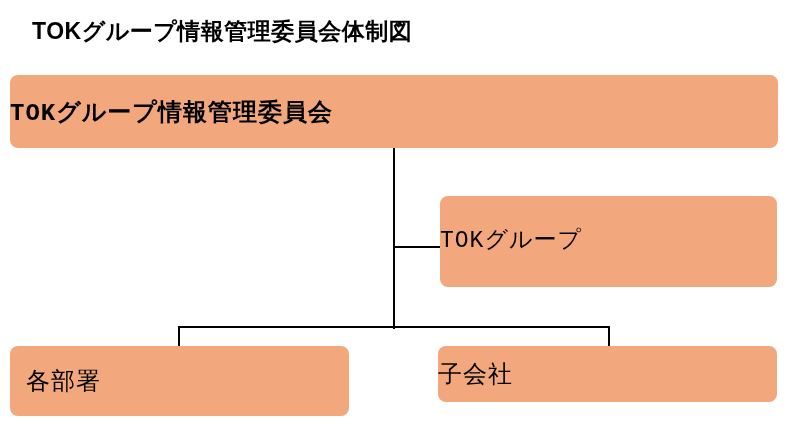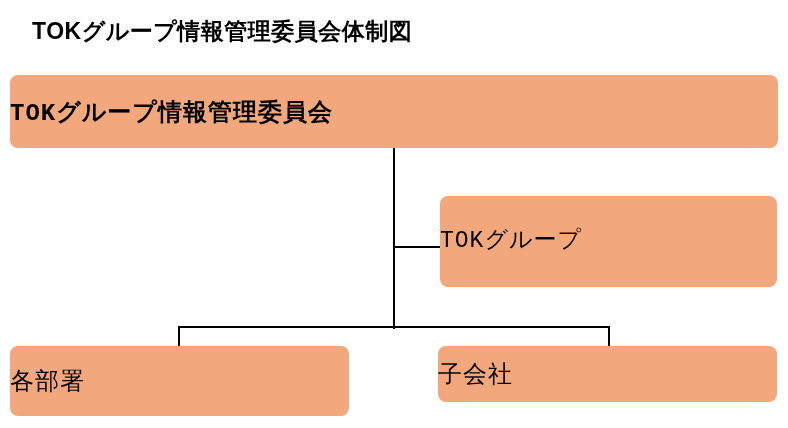--- a/index.html
+++ b/index.html
@@ -53,20 +53,21 @@
     width: 337px; height: 91px;
     font-size: 23px;
     line-height: 1.4;
     letter-spacing: 1px;
   }
   .node-departments {
     left: 10px; top: 346px;
     width: 339px; height: 70px;
     font-size: 24px;
     letter-spacing: 1px;
+    padding-left: 16px;
   }
   .node-subsidiaries {
     left: 438px; top: 346px;
     width: 339px; height: 56px;
     font-size: 24px;
     letter-spacing: 1px;
   }
   .conn {
     position: absolute;
     background: var(--connector);

